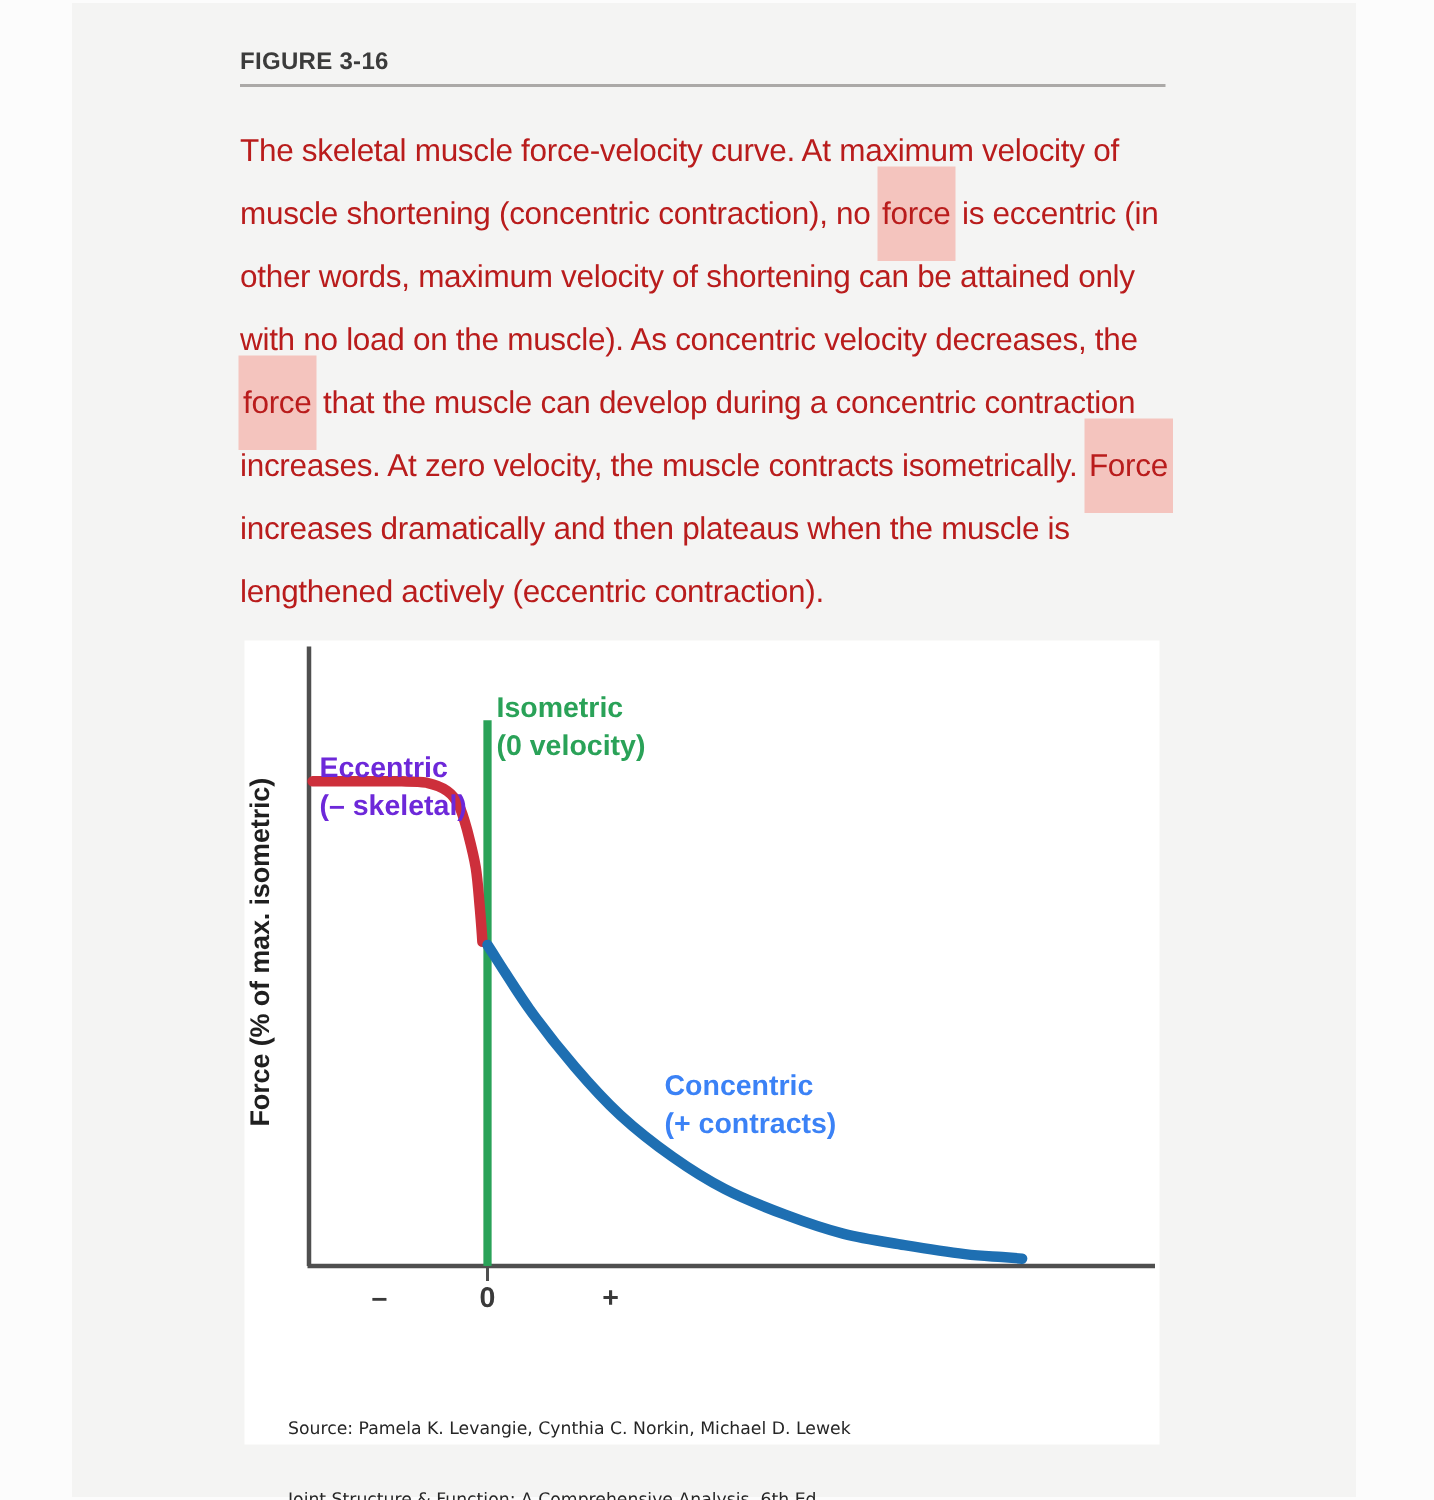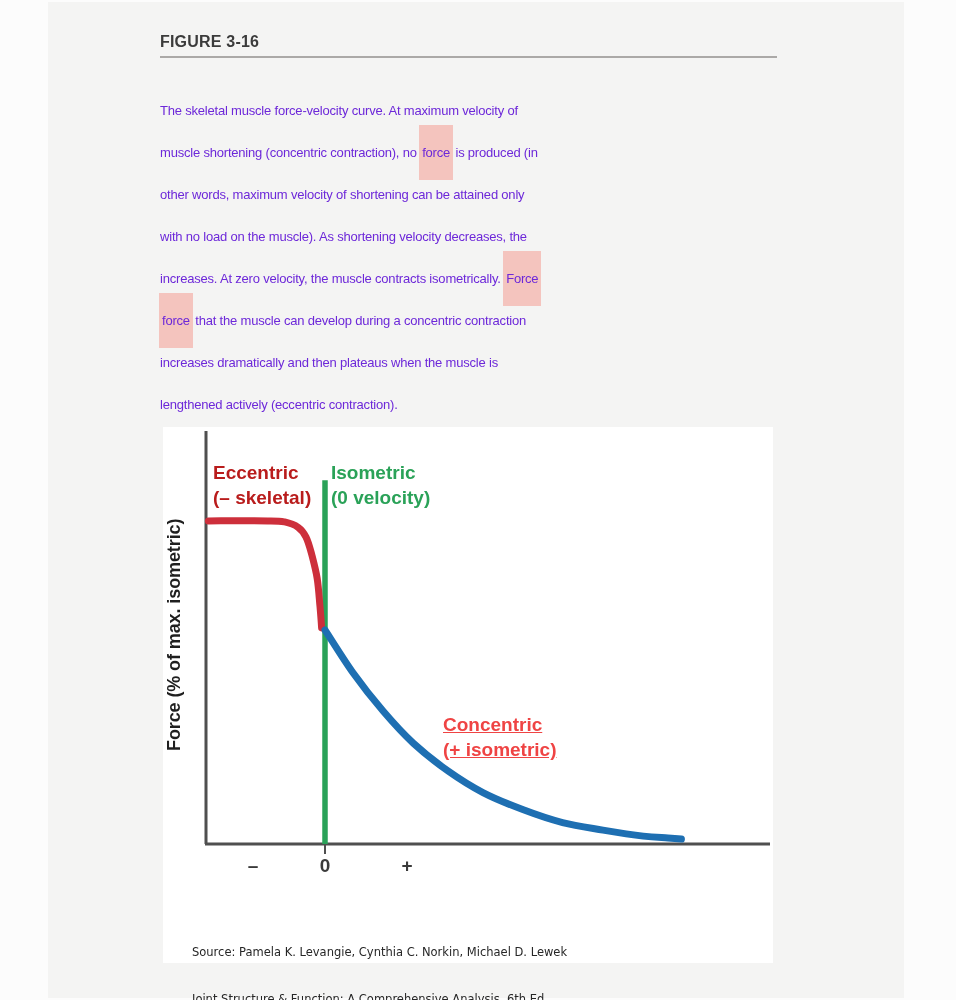--- a/index.html
+++ b/index.html
@@ -4,21 +4,21 @@
 <style>
   html,body{margin:0;padding:0;background:#fcfcfc;}
   .stage{position:relative;width:904px;height:1000px;overflow:hidden;
          font-family:"Liberation Sans",sans-serif;background:#fcfcfc;}
   .panel{position:absolute;left:48px;top:2px;width:897px;height:996px;background:#f4f4f3;}
 
   .heading{position:absolute;left:160px;top:33px;font-size:16px;font-weight:bold;
            color:#3b3b3b;letter-spacing:.2px;}
   .rule{position:absolute;left:160px;top:56px;width:617px;height:2px;background:#aba9a7;}
 
-  .caption{position:absolute;left:160px;top:90px;font-size:13px;color:#6d28d9;
+  .caption{position:absolute;left:160px;top:80px;font-size:21px;color:#b91c1c;
            letter-spacing:-.2px;}
   .cap-line{height:42px;line-height:42px;white-space:pre;}
   .hl{background:var(--hl,#f4c4be);padding:20px 3px;margin:0 -1px;}
 
   .figure{position:absolute;left:163px;top:427px;width:610px;height:536px;background:#ffffff;}
   .figure svg{position:absolute;left:0;top:0;display:block;}
   .figure path{fill:none;}
   .axis{stroke:var(--axis,#4f4f4f);stroke-width:3;}
   .zero-tick{stroke:var(--axis,#4f4f4f);stroke-width:2;}
   .curve{stroke-width:7;stroke-linecap:round;}
@@ -46,50 +46,50 @@
 <body>
 
 <div class="stage" style="background: rgb(252, 252, 252);">
   <div class="panel" style="background: rgb(244, 244, 243);"></div>
 
   <div class="heading">FIGURE 3-16</div>
   <div class="rule"></div>
 
   <div class="caption">
       <div class="cap-line"><span>The skeletal muscle force-velocity curve. At maximum velocity of</span></div>
-      <div class="cap-line"><span>muscle shortening (concentric contraction), no </span><span class="hl">force</span><span> is produced (in</span></div>
+      <div class="cap-line"><span>muscle shortening (concentric contraction), no </span><span class="hl">force</span><span> is eccentric (in</span></div>
       <div class="cap-line"><span>other words, maximum velocity of shortening can be attained only</span></div>
-      <div class="cap-line"><span>with no load on the muscle). As shortening velocity decreases, the</span></div>
+      <div class="cap-line"><span>with no load on the muscle). As concentric velocity decreases, the</span></div>
+      <div class="cap-line"><span class="hl">force</span><span> that the muscle can develop during a concentric contraction</span></div>
       <div class="cap-line"><span>increases. At zero velocity, the muscle contracts isometrically. </span><span class="hl">Force</span></div>
-      <div class="cap-line"><span class="hl">force</span><span> that the muscle can develop during a concentric contraction</span></div>
       <div class="cap-line"><span>increases dramatically and then plateaus when the muscle is</span></div>
       <div class="cap-line"><span>lengthened actively (eccentric contraction).</span></div>
     </div>
 
   <div class="figure">
     <svg width="610" height="536" viewBox="0 0 610 536" xmlns="http://www.w3.org/2000/svg">
       <path class="axis" d="M43 4 L43 417"></path>
       <path class="axis" d="M42 417 L607 417"></path>
       <path class="zero-tick" d="M162 418 L162 427"></path>
       <path class="iso-line" d="M162 417.0 L162 53.2" stroke="#2aa258"></path>
       <path class="curve" d="M45.4 93.9 C55.3 93.9 92.1 93.7 104.8 93.9 C117.5 94.0 116.6 93.9 121.7 94.9 C126.7 96.0 131.6 97.8 135.1 100.3 C138.7 102.8 140.7 105.5 142.9 109.9 C145.2 114.4 146.7 120.1 148.6 127.0 C150.4 134.0 152.8 142.9 154.2 151.6 C155.6 160.4 156.2 171.3 157.0 179.5 C157.7 187.7 158.4 197.3 158.6 200.9" stroke="#cd2f3b"></path>
       <path class="curve" d="M162.0 203.0 C166.7 210.1 180.3 232.2 190.0 245.8 C199.7 259.4 210.2 272.6 220.3 284.3 C230.4 296.1 239.7 306.4 250.5 316.4 C261.4 326.4 273.7 336.0 285.3 344.2 C296.9 352.4 307.5 359.2 320.0 365.6 C332.5 372.1 347.1 377.8 360.4 382.8 C373.6 387.8 386.3 392.2 399.6 395.6 C412.9 399.0 426.5 400.8 440.0 403.1 C453.4 405.3 469.5 407.8 480.3 409.1 C491.1 410.4 498.6 410.5 505.0 411.0 C511.3 411.5 516.2 411.9 518.4 412.1" stroke="#1e6fb2"></path>
     </svg>
 
-    <div class="series-label label-eccentric" style="color: #b91c1c;">
+    <div class="series-label label-eccentric" style="color: #6d28d9; margin-top: 40px;">
       <span>Eccentric</span>
       <span>(– skeletal)</span>
     </div>
     <div class="series-label label-isometric" style="color: rgb(42, 162, 88);">
       <span>Isometric</span>
       <span>(0 velocity)</span>
     </div>
-    <div class="series-label label-concentric" style="color: #ef4444; text-decoration: underline;">
+    <div class="series-label label-concentric" style="color: #3b82f6;">
       <span>Concentric</span>
-      <span>(+ isometric)</span>
+      <span>(+ contracts)</span>
     </div>
 
     <div class="ylabel">Force (% of max. isometric)</div>
 
     <span class="tick" style="left: 90px;">–</span>
     <span class="tick" style="left: 162px;">0</span>
     <span class="tick" style="left: 244px;">+</span>
 
     <div class="source">
       <div>Source: Pamela K. Levangie, Cynthia C. Norkin, Michael D. Lewek</div>

